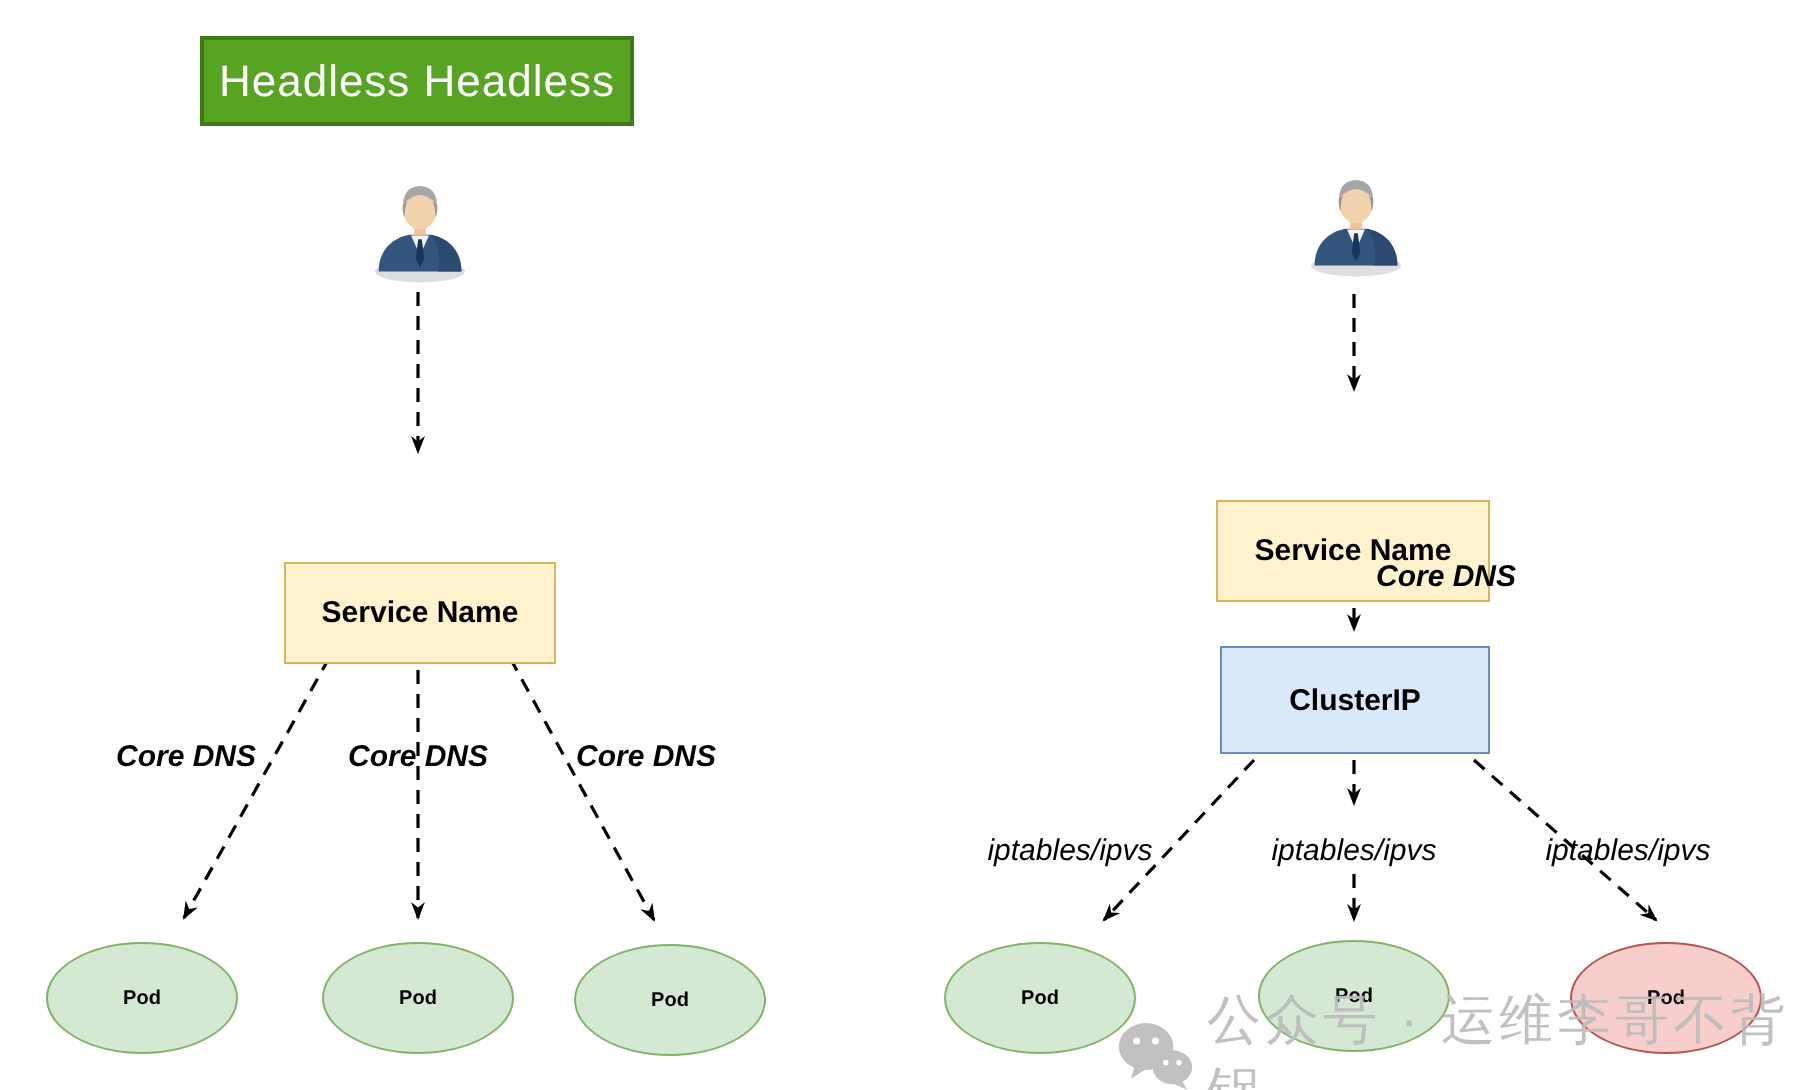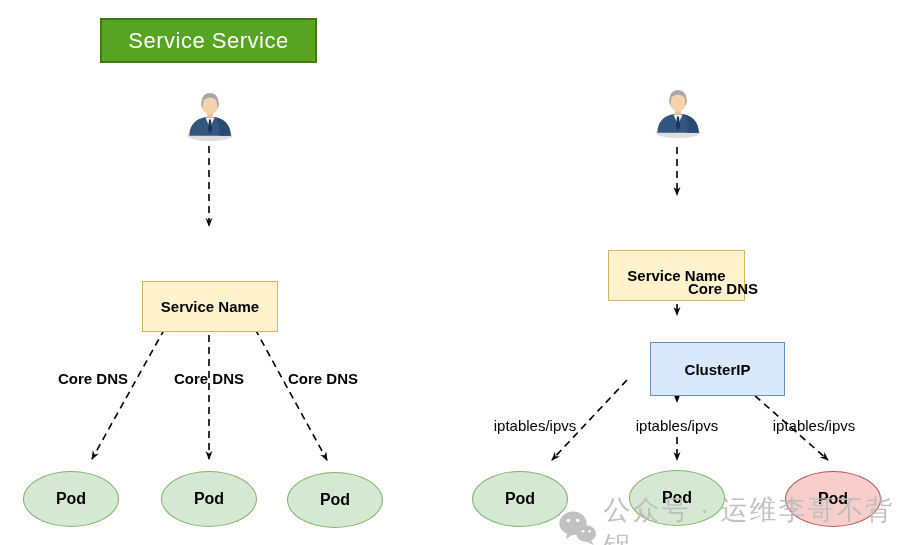--- a/index.html
+++ b/index.html
@@ -20,25 +20,25 @@
   }
   .blue-box{
     display:flex;align-items:center;justify-content:center;
     background:#dae8fc;border:1px solid #6c8ebf;box-sizing:border-box;
     font-size:15px;font-weight:bold;color:#000;
   }
   .pod{
     display:flex;align-items:center;justify-content:center;
     width:96px;height:56px;border-radius:50%;
     background:#d5e8d4;border:1px solid #82b366;box-sizing:border-box;
-    font-size:16px;font-weight:bold;color:#000;
+    font-size:10px;font-weight:bold;color:#000;
   }
   .pod.red{background:#f8cecc;border-color:#b85450;}
   .edge-label{
-    font-size:15px;color:#000;text-align:center;background:transparent;
+    font-size:15px;color:#000;text-align:center;background:transparent;font-style:italic;
   }
   .edge-label.bold{font-weight:bold;}
   #arrows{position:absolute;left:0;top:0;pointer-events:none;}
   .watermark{
     display:flex;align-items:center;gap:6px;
     color:#bcbcbc;opacity:.92;
   }
   .watermark-text{font-size:27px;letter-spacing:2px;}
 </style>
 </head>
@@ -62,21 +62,21 @@
       <path d="M677,147 L677,195" marker-end="url(#arrw)"></path>
       <path d="M677,256 L677,315" marker-end="url(#arrw)"></path>
       <path d="M627,380 L552,460" marker-end="url(#arrw)"></path>
       <path d="M677,380 L677,402" marker-end="url(#arrw)"></path>
       <path d="M677,437 L677,460" marker-end="url(#arrw)"></path>
       <path d="M737,380 L828,460" marker-end="url(#arrw)"></path>
     </g>
   </svg>
 
   <div class="abs header-box" style="left:100px;top:18px;width:217px;height:45px;">
-    <span>Service Service</span>
+    <span>Headless Headless</span>
   </div>
 
   <svg class="abs" style="left:183px;top:87px;" width="54" height="58" viewBox="0 0 60 60">
     <ellipse cx="30" cy="52" rx="25" ry="6" fill="#dedede"></ellipse>
     <path d="M7,52 C7,39 16,33 24,31.5 L36,31.5 C44,33 53,39 53,52 Z" fill="#33557e"></path>
     <path d="M36,31.5 C44,33 53,39 53,52 L40,52 C42,44 40,36 36,31.5 Z" fill="#2a4a72"></path>
     <polygon points="25,32 30,43 35,32" fill="#f4f4f4"></polygon>
     <polygon points="29,34 31,34 32.4,45 30,49.5 27.6,45" fill="#16365c"></polygon>
     <rect x="26.8" y="24" width="6.4" height="8" fill="#eec39a"></rect>
     <ellipse cx="30" cy="17" rx="9.5" ry="11.5" fill="#f3d3ae"></ellipse>
@@ -116,21 +116,21 @@
     <path d="M20.5,14.5 Q20,19 21.5,22 Q21.5,16 23,13 Z" fill="#9a9a9a"></path>
     <path d="M39.5,14.5 Q40,19 38.5,22 Q38.5,16 37,13 Z" fill="#9a9a9a"></path>
   </svg>
 
   <div class="abs yellow-box" style="left:608px;top:202px;width:137px;height:51px;">
     <span>Service Name</span>
   </div>
 
   <div class="abs edge-label bold" style="left:688px;top:280px;width:90px;text-align:left;">Core DNS</div>
 
-  <div class="abs blue-box" style="left:610px;top:342px;width:135px;height:54px;margin-left:40px;">
+  <div class="abs blue-box" style="left:610px;top:323px;width:135px;height:54px;">
     <span>ClusterIP</span>
   </div>
 
   <div class="abs edge-label" style="left:487px;top:417px;width:96px;">iptables/ipvs</div>
   <div class="abs edge-label" style="left:629px;top:417px;width:96px;">iptables/ipvs</div>
   <div class="abs edge-label" style="left:766px;top:417px;width:96px;">iptables/ipvs</div>
 
   <div class="abs pod" style="left:472px;top:471px;">
     <span>Pod</span>
   </div>

